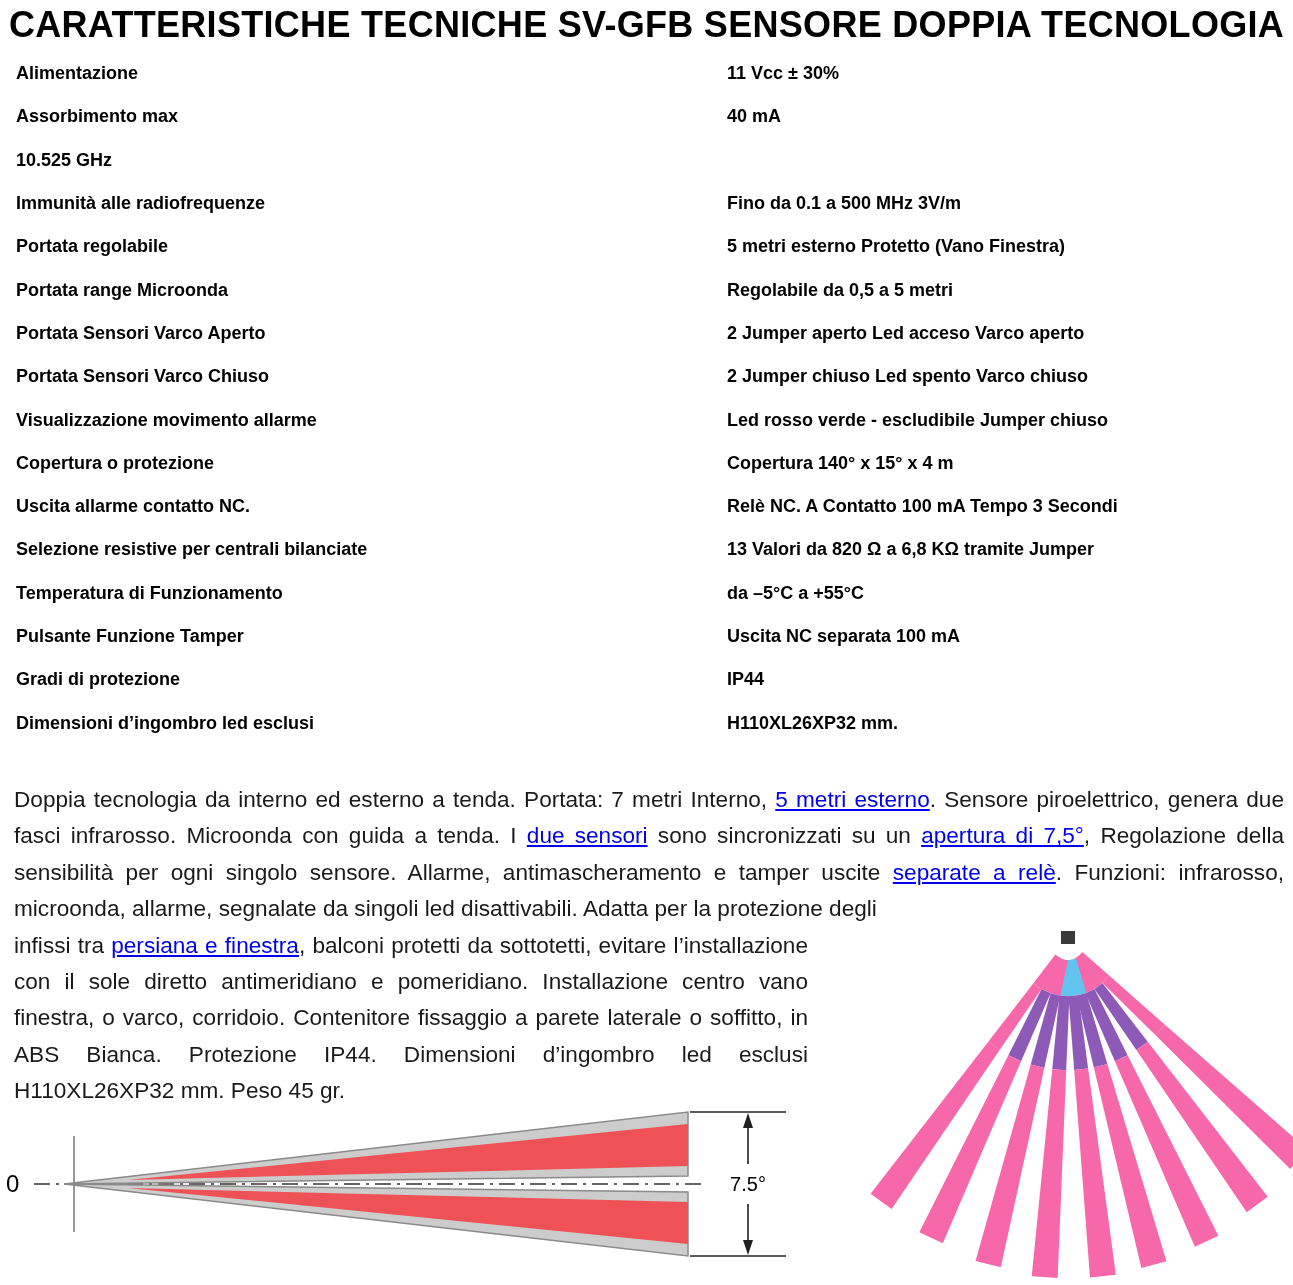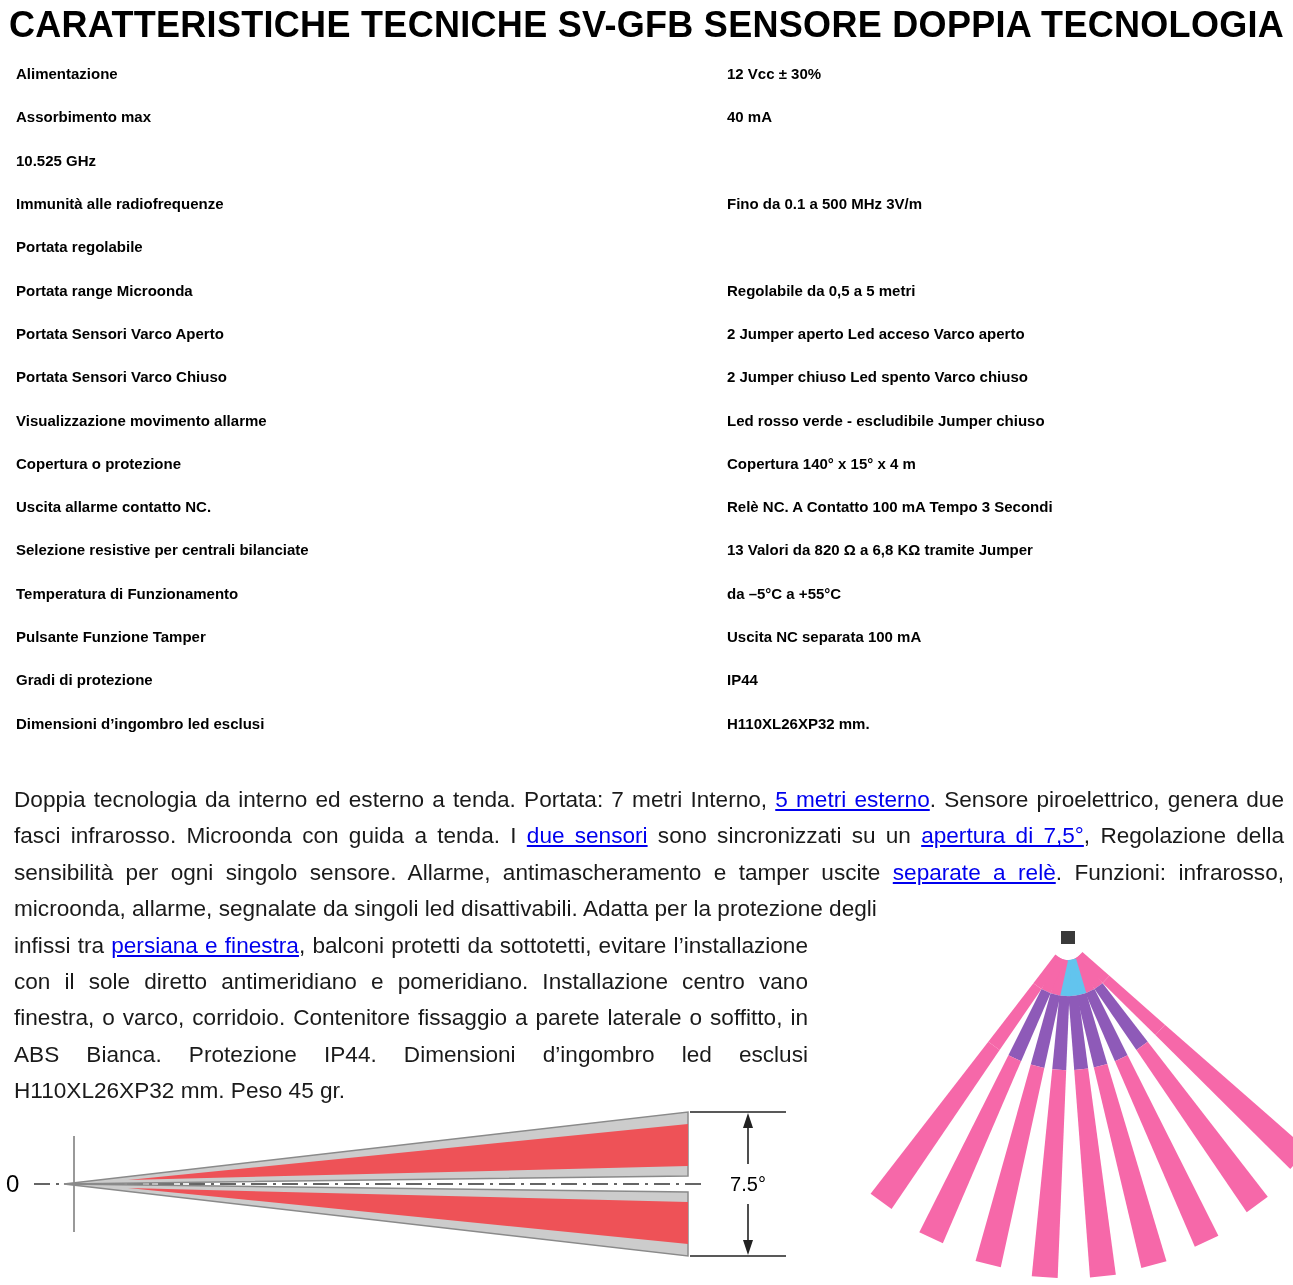--- a/index.html
+++ b/index.html
@@ -12,21 +12,21 @@
   }
   .page { position:relative; width:1293px; height:1285px; }
 
   .title {
     position:absolute; top:4px; left:0; width:100%;
     text-align:center; font-size:36px; font-weight:bold; letter-spacing:0.3px;
     white-space:nowrap;
   }
 
   .specs { position:absolute; top:52px; left:16px; width:1270px; }
-  .spec-row { display:flex; align-items:center; height:43.3px; font-weight:bold; font-size:15px; }
+  .spec-row { display:flex; align-items:center; height:43.3px; font-weight:bold; font-size:18px; }
   .spec-label { width:711px; padding-right:10px; }
   .spec-value { flex:1; }
 
   .desc {
     position:absolute; top:782px; left:14px; width:1270px;
     font-size:22.6px; line-height:36.4px; text-align:justify; color:#1a1a1a;
   }
   .blu { color:#0000EE;text-decoration:underline; }
   .desc-flex { display:flex;justify-content:center; }
   .desc-col { width:794px; text-align:justify; }
@@ -50,35 +50,36 @@
 </head>
 <body>
 
 <div class="page">
 
   <div class="title">CARATTERISTICHE TECNICHE SV-GFB SENSORE DOPPIA TECNOLOGIA</div>
 
   <div class="specs">
     <div class="spec-row">
         <div class="spec-label">Alimentazione</div>
-        <div class="spec-value">12 Vcc ± 30%</div>
+        <div class="spec-value">11 Vcc ± 30%</div>
       </div>
     <div class="spec-row">
         <div class="spec-label">Assorbimento max</div>
         <div class="spec-value">40 mA</div>
       </div>
     <div class="spec-row">
         <div class="spec-value">10.525 GHz</div>
       </div>
     <div class="spec-row">
         <div class="spec-label">Immunità alle radiofrequenze</div>
         <div class="spec-value">Fino da 0.1 a 500 MHz 3V/m</div>
       </div>
     <div class="spec-row">
         <div class="spec-label">Portata regolabile</div>
+        <div class="spec-value">5 metri esterno Protetto (Vano Finestra)</div>
       </div>
     <div class="spec-row">
         <div class="spec-label">Portata range Microonda</div>
         <div class="spec-value">Regolabile da 0,5 a 5 metri</div>
       </div>
     <div class="spec-row">
         <div class="spec-label">Portata Sensori Varco Aperto</div>
         <div class="spec-value">2 Jumper aperto Led acceso Varco aperto</div>
       </div>
     <div class="spec-row">

